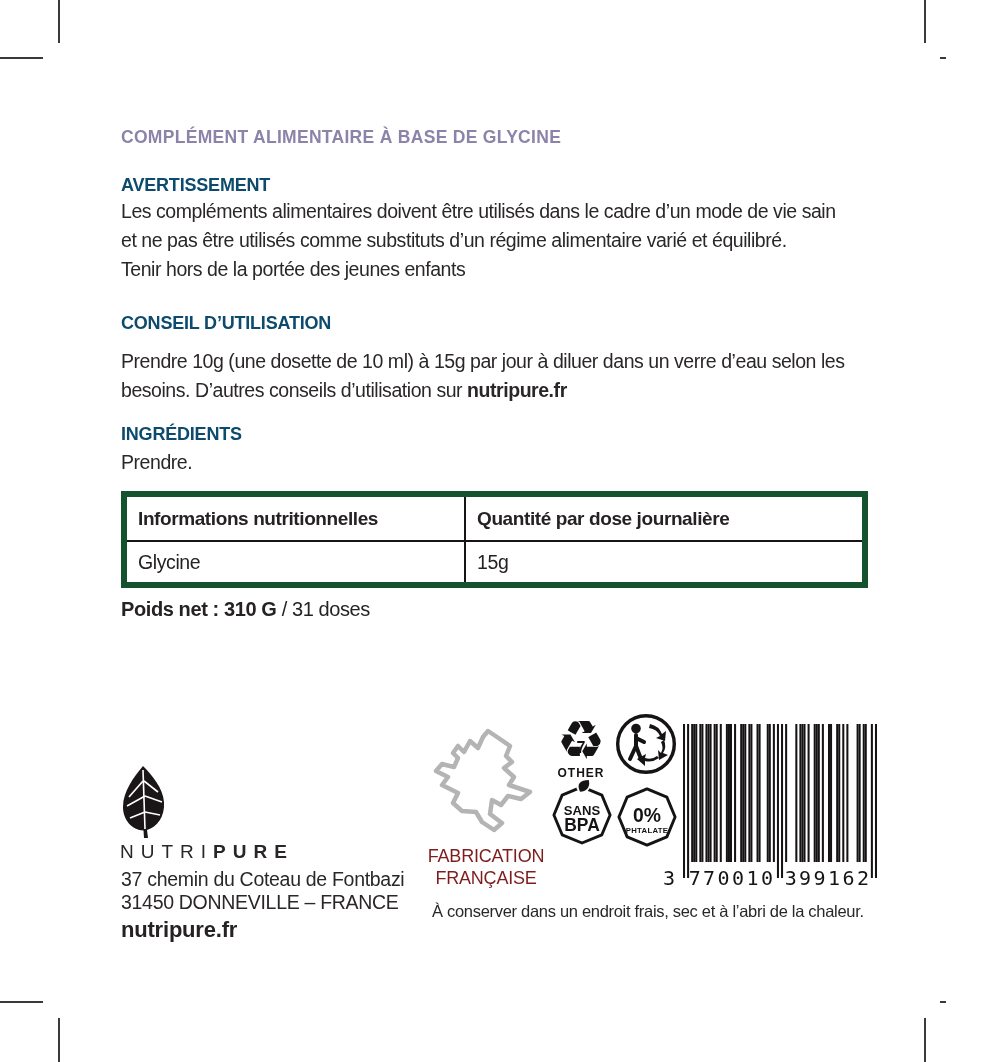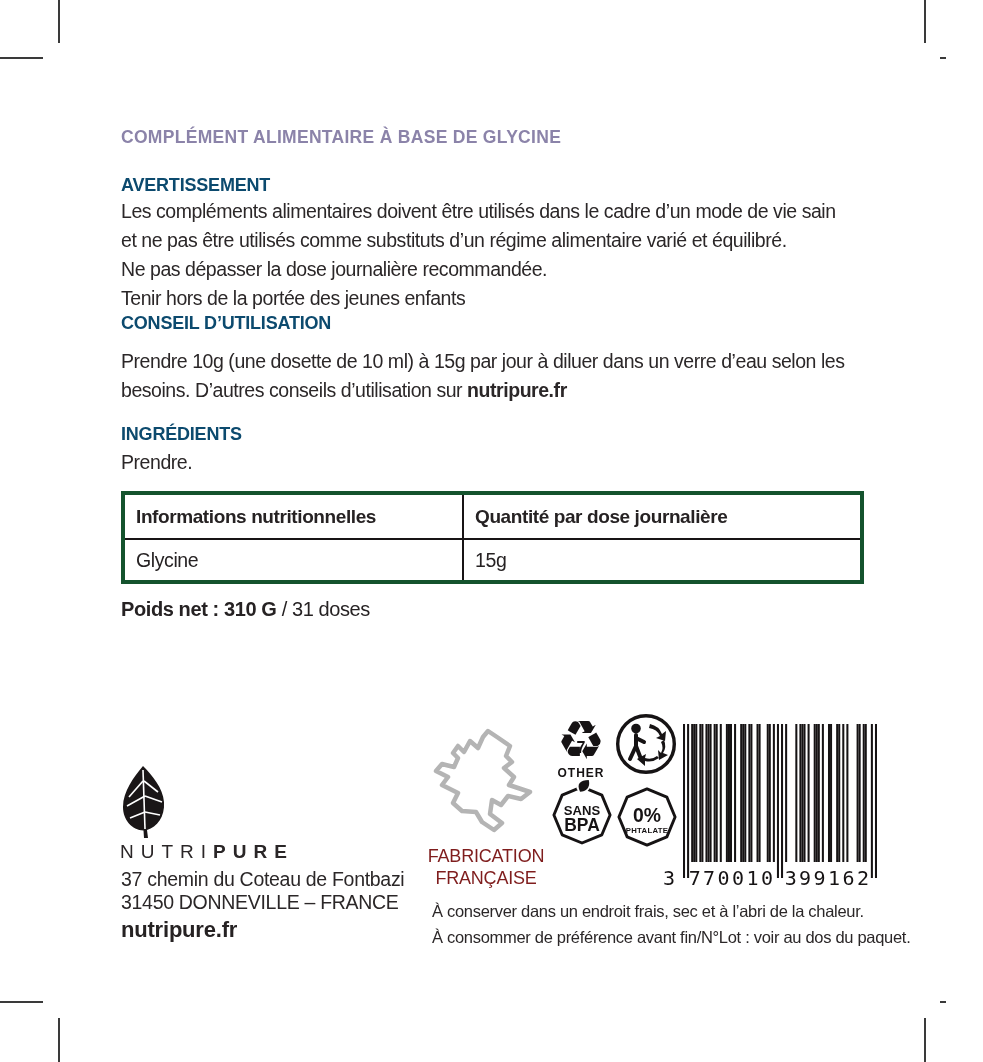--- a/index.html
+++ b/index.html
@@ -10,21 +10,21 @@
   
   .crop{position:absolute;background:#3a3a3a;}
 
   
   .title{left:121px;top:127px;font-size:17.5px;font-weight:700;letter-spacing:.3px;color:#8b83a9;}
   .h1{font-size:18px;font-weight:700;letter-spacing:-.2px;color:#0c4a6e;}
   .body-text{font-size:19.5px;letter-spacing:-.45px;line-height:29px;white-space:nowrap;color:#2b2728;}
   .bold{font-weight:700;}
 
   
-  .ntable{left:121px;top:491px;width:735px;border:4px solid #14532d;display:grid;
+  .ntable{left:121px;top:491px;width:735px;border:6px solid #14532d;display:grid;
           grid-template-columns:337px 1fr;grid-template-rows:43px 42px;}
   .ntable .cell{display:flex;align-items:center;padding-left:11px;letter-spacing:-.4px;}
   .ntable .c-col2{border-left:2px solid #181415;}
   .ntable .c-row2{border-top:2px solid #181415;}
   .ntable .head{font-weight:700;font-size:19px;}
   .ntable .val{font-size:19.5px;}
 
   .netweight{left:121px;top:598px;font-size:20px;letter-spacing:-.4px;}
 
   
@@ -58,21 +58,20 @@
   <div class="crop" style="left:58px;top:1018px;width:2px;height:44px;"></div>
   <div class="crop" style="left:940px;top:1001px;width:43px;height:2px;"></div>
   <div class="crop" style="left:924px;top:1018px;width:2px;height:44px;"></div>
 
   <div class="abs title">COMPLÉMENT ALIMENTAIRE À BASE DE GLYCINE</div>
 
   <div class="abs h1" style="left:121px;top:175px;">AVERTISSEMENT</div>
   <div class="abs" style="left:121px;top:197px;">
     <div class="body-text">Les compléments alimentaires doivent être utilisés dans le cadre d’un mode de vie sain</div>
     <div class="body-text">et ne pas être utilisés comme substituts d’un régime alimentaire varié et équilibré.</div>
-    <div class="body-text">Ne pas dépasser la dose journalière recommandée.</div>
     <div class="body-text">Tenir hors de la portée des jeunes enfants</div>
   </div>
 
   <div class="abs h1" style="left:121px;top:313px;text-align:center;">CONSEIL D’UTILISATION</div>
   <div class="abs" style="left:121px;top:347px;">
     <div class="body-text">Prendre 10g (une dosette de 10 ml) à 15g par jour à diluer dans un verre d’eau selon les</div>
     <div class="body-text"><span>besoins. D’autres conseils d’utilisation sur </span><span class="bold">nutripure.fr</span></div>
   </div>
 
   <div class="abs h1" style="left:121px;top:424px;">INGRÉDIENTS</div>
@@ -199,15 +198,14 @@
       <rect x="207.71" y="0" width="2.04" height="138" fill="#161314"></rect>
       <rect x="209.75" y="0" width="2.04" height="138" fill="#161314"></rect>
       <rect x="215.87" y="0" width="2.04" height="154" fill="#161314"></rect>
       <rect x="219.96" y="0" width="2.04" height="154" fill="#161314"></rect>
       <text x="14.0" y="161" text-anchor="middle" font-family="DejaVu Sans Mono, monospace" font-size="20" letter-spacing="0" fill="#161314">3</text>
       <text x="77.0" y="161" text-anchor="middle" font-family="DejaVu Sans Mono, monospace" font-size="20" letter-spacing="2.4" fill="#161314">770010</text>
       <text x="173.0" y="161" text-anchor="middle" font-family="DejaVu Sans Mono, monospace" font-size="20" letter-spacing="2.4" fill="#161314">399162</text>
     </svg>
 
   <div class="abs storage" style="top:902px;">À conserver dans un endroit frais, sec et à l’abri de la chaleur.</div>
-  <div class="abs storage" style="top:928px;">À consommer de préférence avant fin/N°Lot : voir au dos du paquet.</div>
 
 </div>
 
 </body></html>

